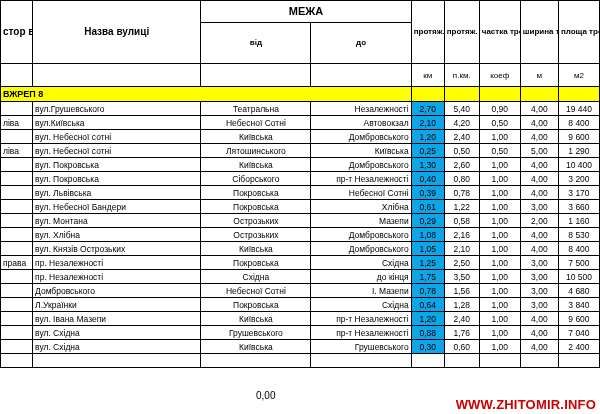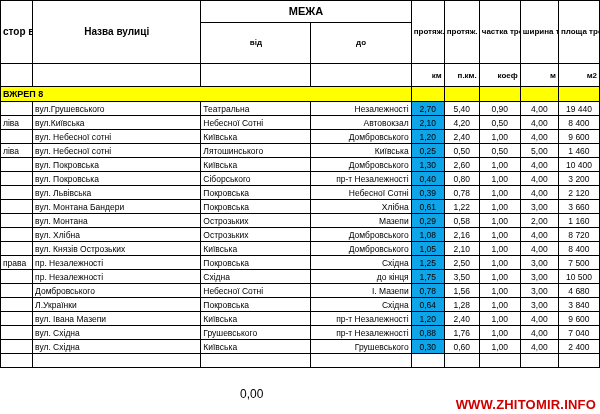--- a/index.html
+++ b/index.html
@@ -46,57 +46,57 @@
 
   .hdr {
     text-align: center;
     font-weight: bold;
     font-size: 8px;
     line-height: 1.05;
     white-space: normal;
     word-wrap: break-word;
   }
   .hdr-tall { height: 62px; }
-  .hdr-unit { height: 22px; text-align: right; font-weight: bold; }
+  .hdr-unit { height: 22px; text-align: center; font-weight: normal; }
   .hdr-left-name { font-size: 10px; }
   .hdr-mezha { font-size: 11px; margin-top: 24px; }
 
   .yellow {
     background: #ffff00;
     font-weight: bold;
     height: 15px;
   }
   .yellow td { border: 1px solid #000; }
   .ylabel { text-align: left; padding-left: 4px; font-size: 9px; }
 
   tr.data { height: 14px; padding-left: 17px; }
   tr.data td { font-size: 8.5px; }
   .c-side { }
   .c-name { text-align: left; padding-left: 3px; }
-  .c-from { text-align: left; padding-left: 3px; }
+  .c-from { text-align: center; padding-left: 3px; }
   .c-to { text-align: right; padding-left: 3px; }
   .num { text-align: center; }
   .num-cyan { background: #0ea5e9; text-align: center; }
   .empty-row td { height: 13px; }
 
   .watermark {
     position: absolute;
     right: 4px;
     bottom: 2px;
     color: #d00000;
     font-weight: bold;
     font-size: 13px;
     letter-spacing: 0.2px;
     font-family: "Liberation Sans", sans-serif;
   }
   .bottomnum {
     position: absolute;
-    left: 240px;
+    left: 256px;
     bottom: 13px;
-    font-size: 12px;
+    font-size: 10px;
     color: #000;
   }
 </style>
 </head>
 <body>
 
 <div id="sheet">
 
   <table class="grid">
     <colgroup>
@@ -183,21 +183,21 @@
         </tr>
         <tr class="data">
           <td class="c-side">ліва</td>
           <td class="c-name">вул. Небесної сотні</td>
           <td class="c-from">Лятошинського</td>
           <td class="c-to">Київська</td>
           <td class="num-cyan">0,25</td>
           <td class="num">0,50</td>
           <td class="num">0,50</td>
           <td class="num">5,00</td>
-          <td class="num">1 460</td>
+          <td class="num">1 290</td>
         </tr>
         <tr class="data">
           <td class="c-side"></td>
           <td class="c-name">вул. Покровська</td>
           <td class="c-from">Київська</td>
           <td class="c-to">Домбровського</td>
           <td class="num-cyan">1,30</td>
           <td class="num">2,60</td>
           <td class="num">1,00</td>
           <td class="num">4,00</td>
@@ -216,25 +216,25 @@
         </tr>
         <tr class="data">
           <td class="c-side"></td>
           <td class="c-name">вул. Львівська</td>
           <td class="c-from">Покровська</td>
           <td class="c-to">Небесної Сотні</td>
           <td class="num-cyan">0,39</td>
           <td class="num">0,78</td>
           <td class="num">1,00</td>
           <td class="num">4,00</td>
-          <td class="num">2 120</td>
-        </tr>
-        <tr class="data">
-          <td class="c-side"></td>
-          <td class="c-name">вул. Монтана Бандери</td>
+          <td class="num">3 170</td>
+        </tr>
+        <tr class="data">
+          <td class="c-side"></td>
+          <td class="c-name">вул. Небесної Бандери</td>
           <td class="c-from">Покровська</td>
           <td class="c-to">Хлібна</td>
           <td class="num-cyan">0,61</td>
           <td class="num">1,22</td>
           <td class="num">1,00</td>
           <td class="num">3,00</td>
           <td class="num">3 660</td>
         </tr>
         <tr class="data">
           <td class="c-side"></td>
@@ -249,21 +249,21 @@
         </tr>
         <tr class="data">
           <td class="c-side"></td>
           <td class="c-name">вул. Хлібна</td>
           <td class="c-from">Острозьких</td>
           <td class="c-to">Домбровського</td>
           <td class="num-cyan">1,08</td>
           <td class="num">2,16</td>
           <td class="num">1,00</td>
           <td class="num">4,00</td>
-          <td class="num">8 720</td>
+          <td class="num">8 530</td>
         </tr>
         <tr class="data">
           <td class="c-side"></td>
           <td class="c-name">вул. Князів Острозьких</td>
           <td class="c-from">Київська</td>
           <td class="c-to">Домбровського</td>
           <td class="num-cyan">1,05</td>
           <td class="num">2,10</td>
           <td class="num">1,00</td>
           <td class="num">4,00</td>

